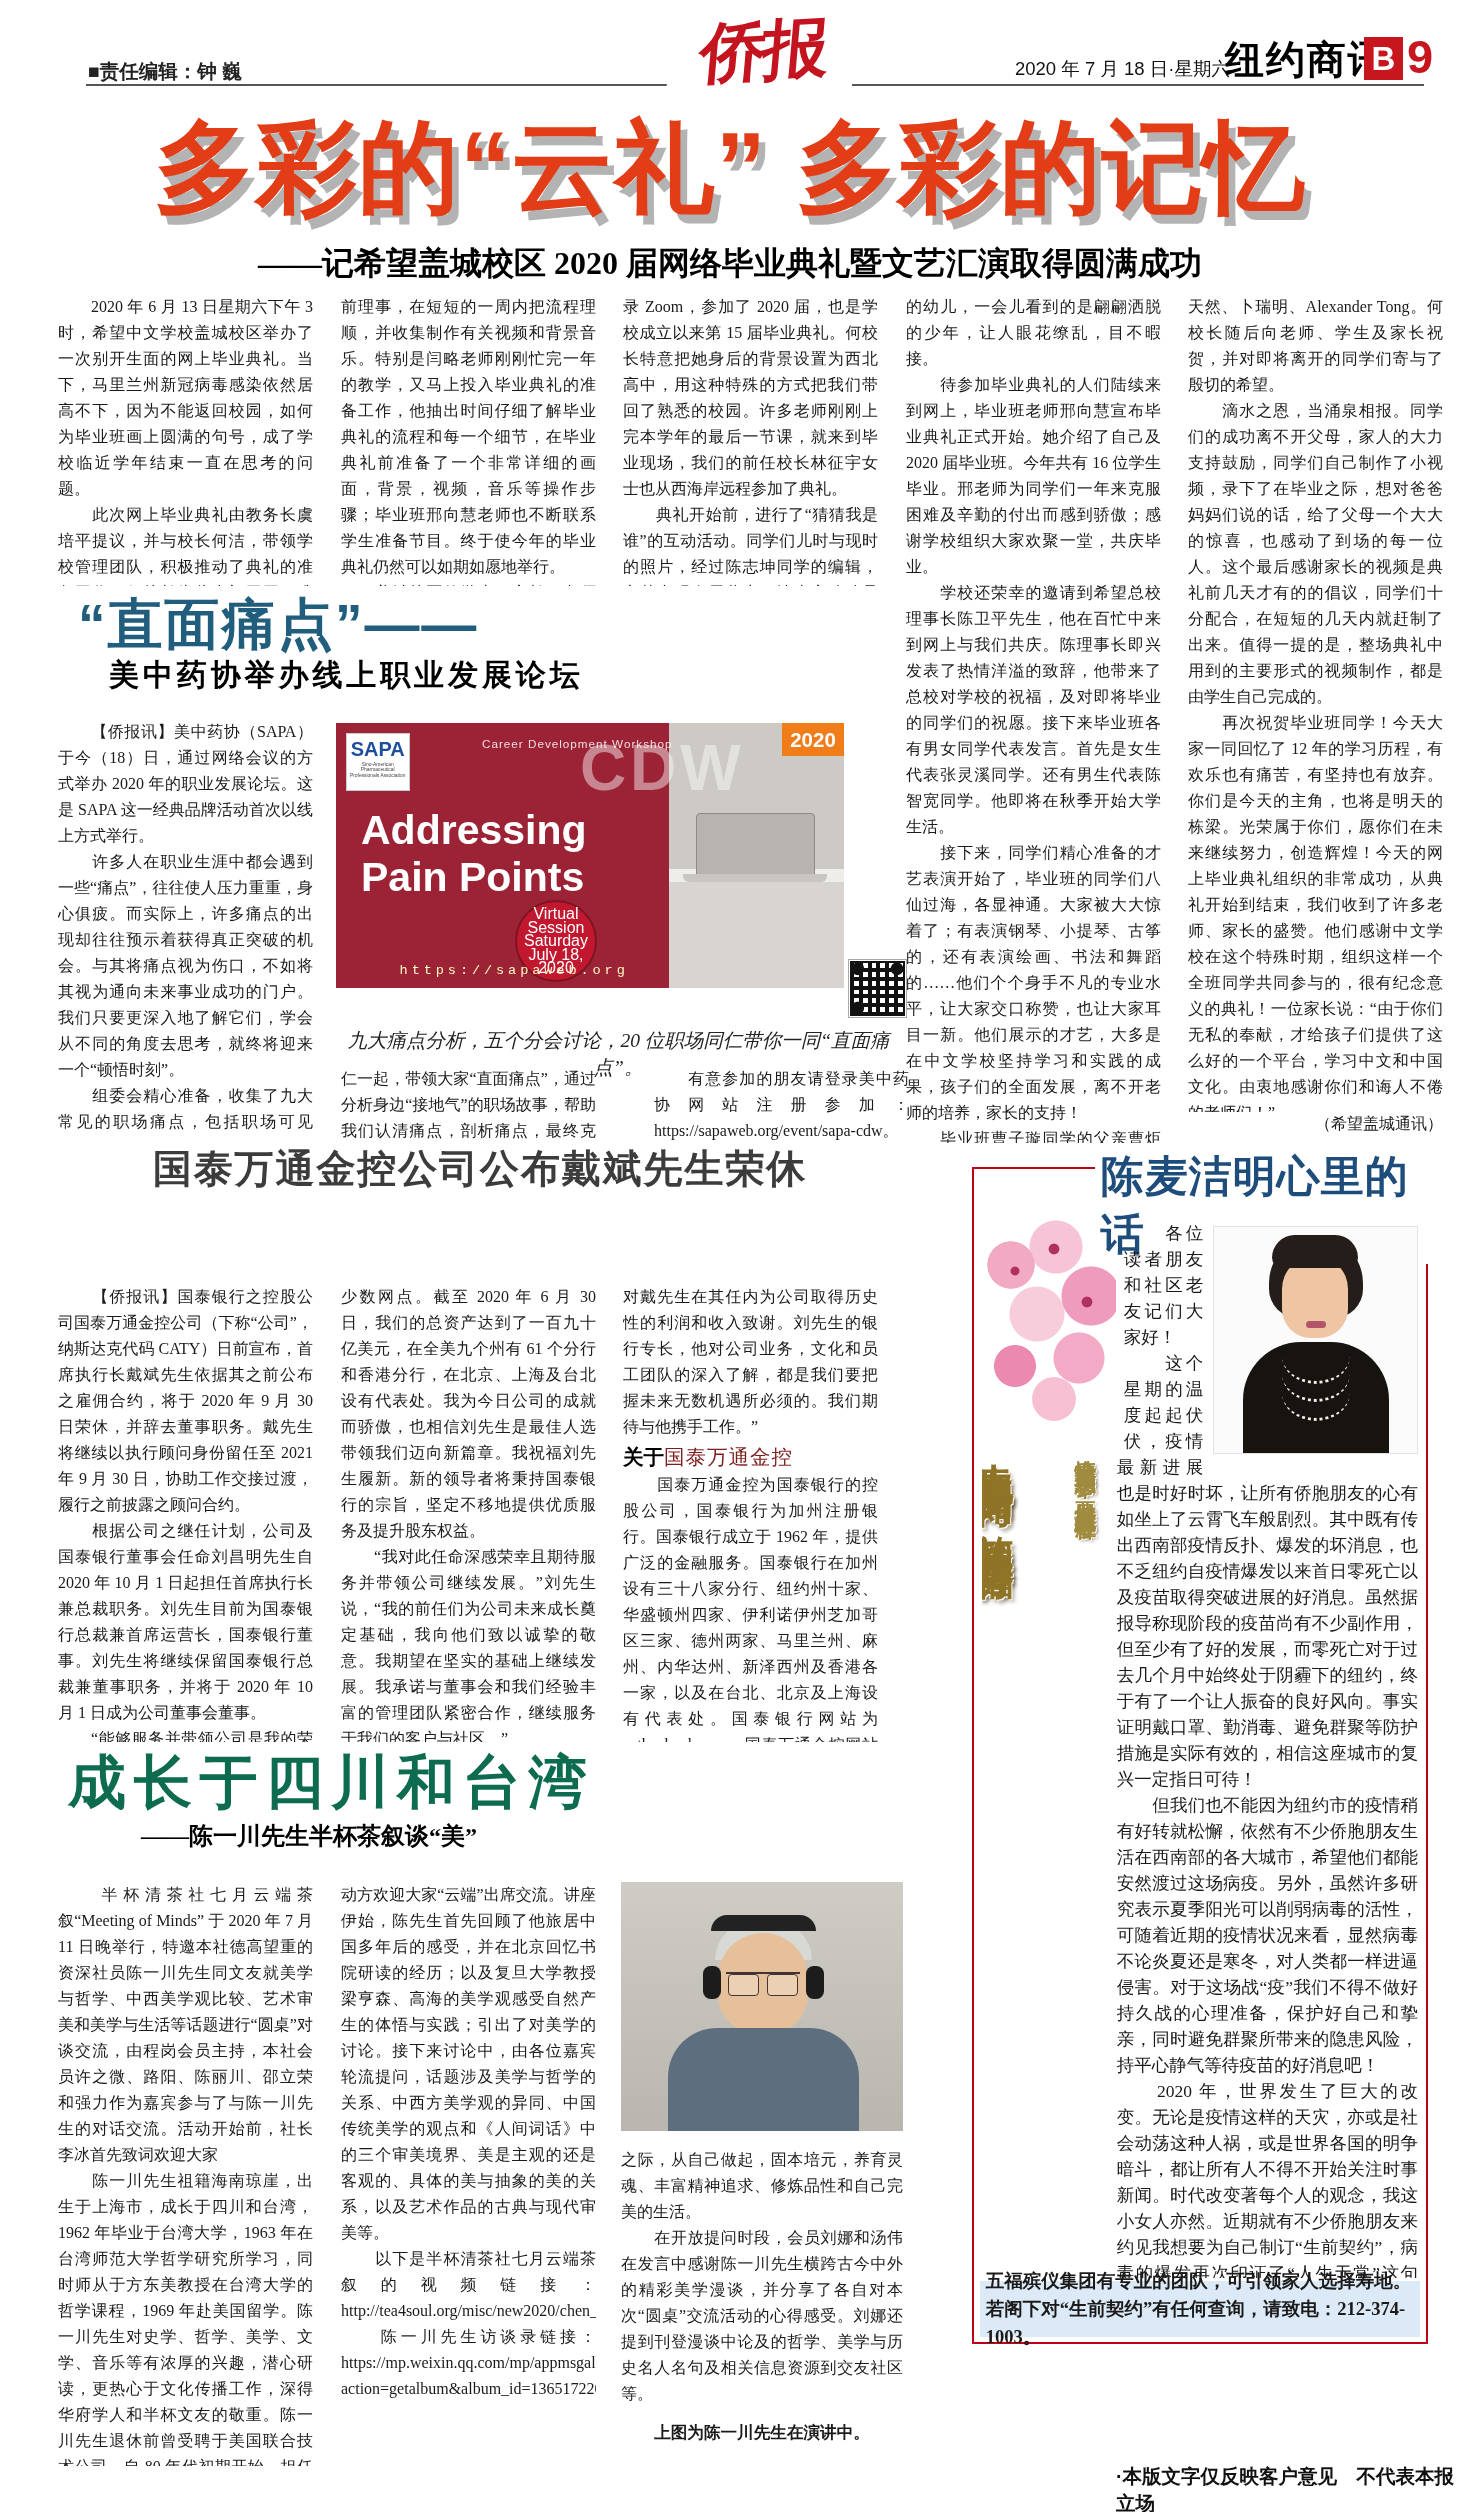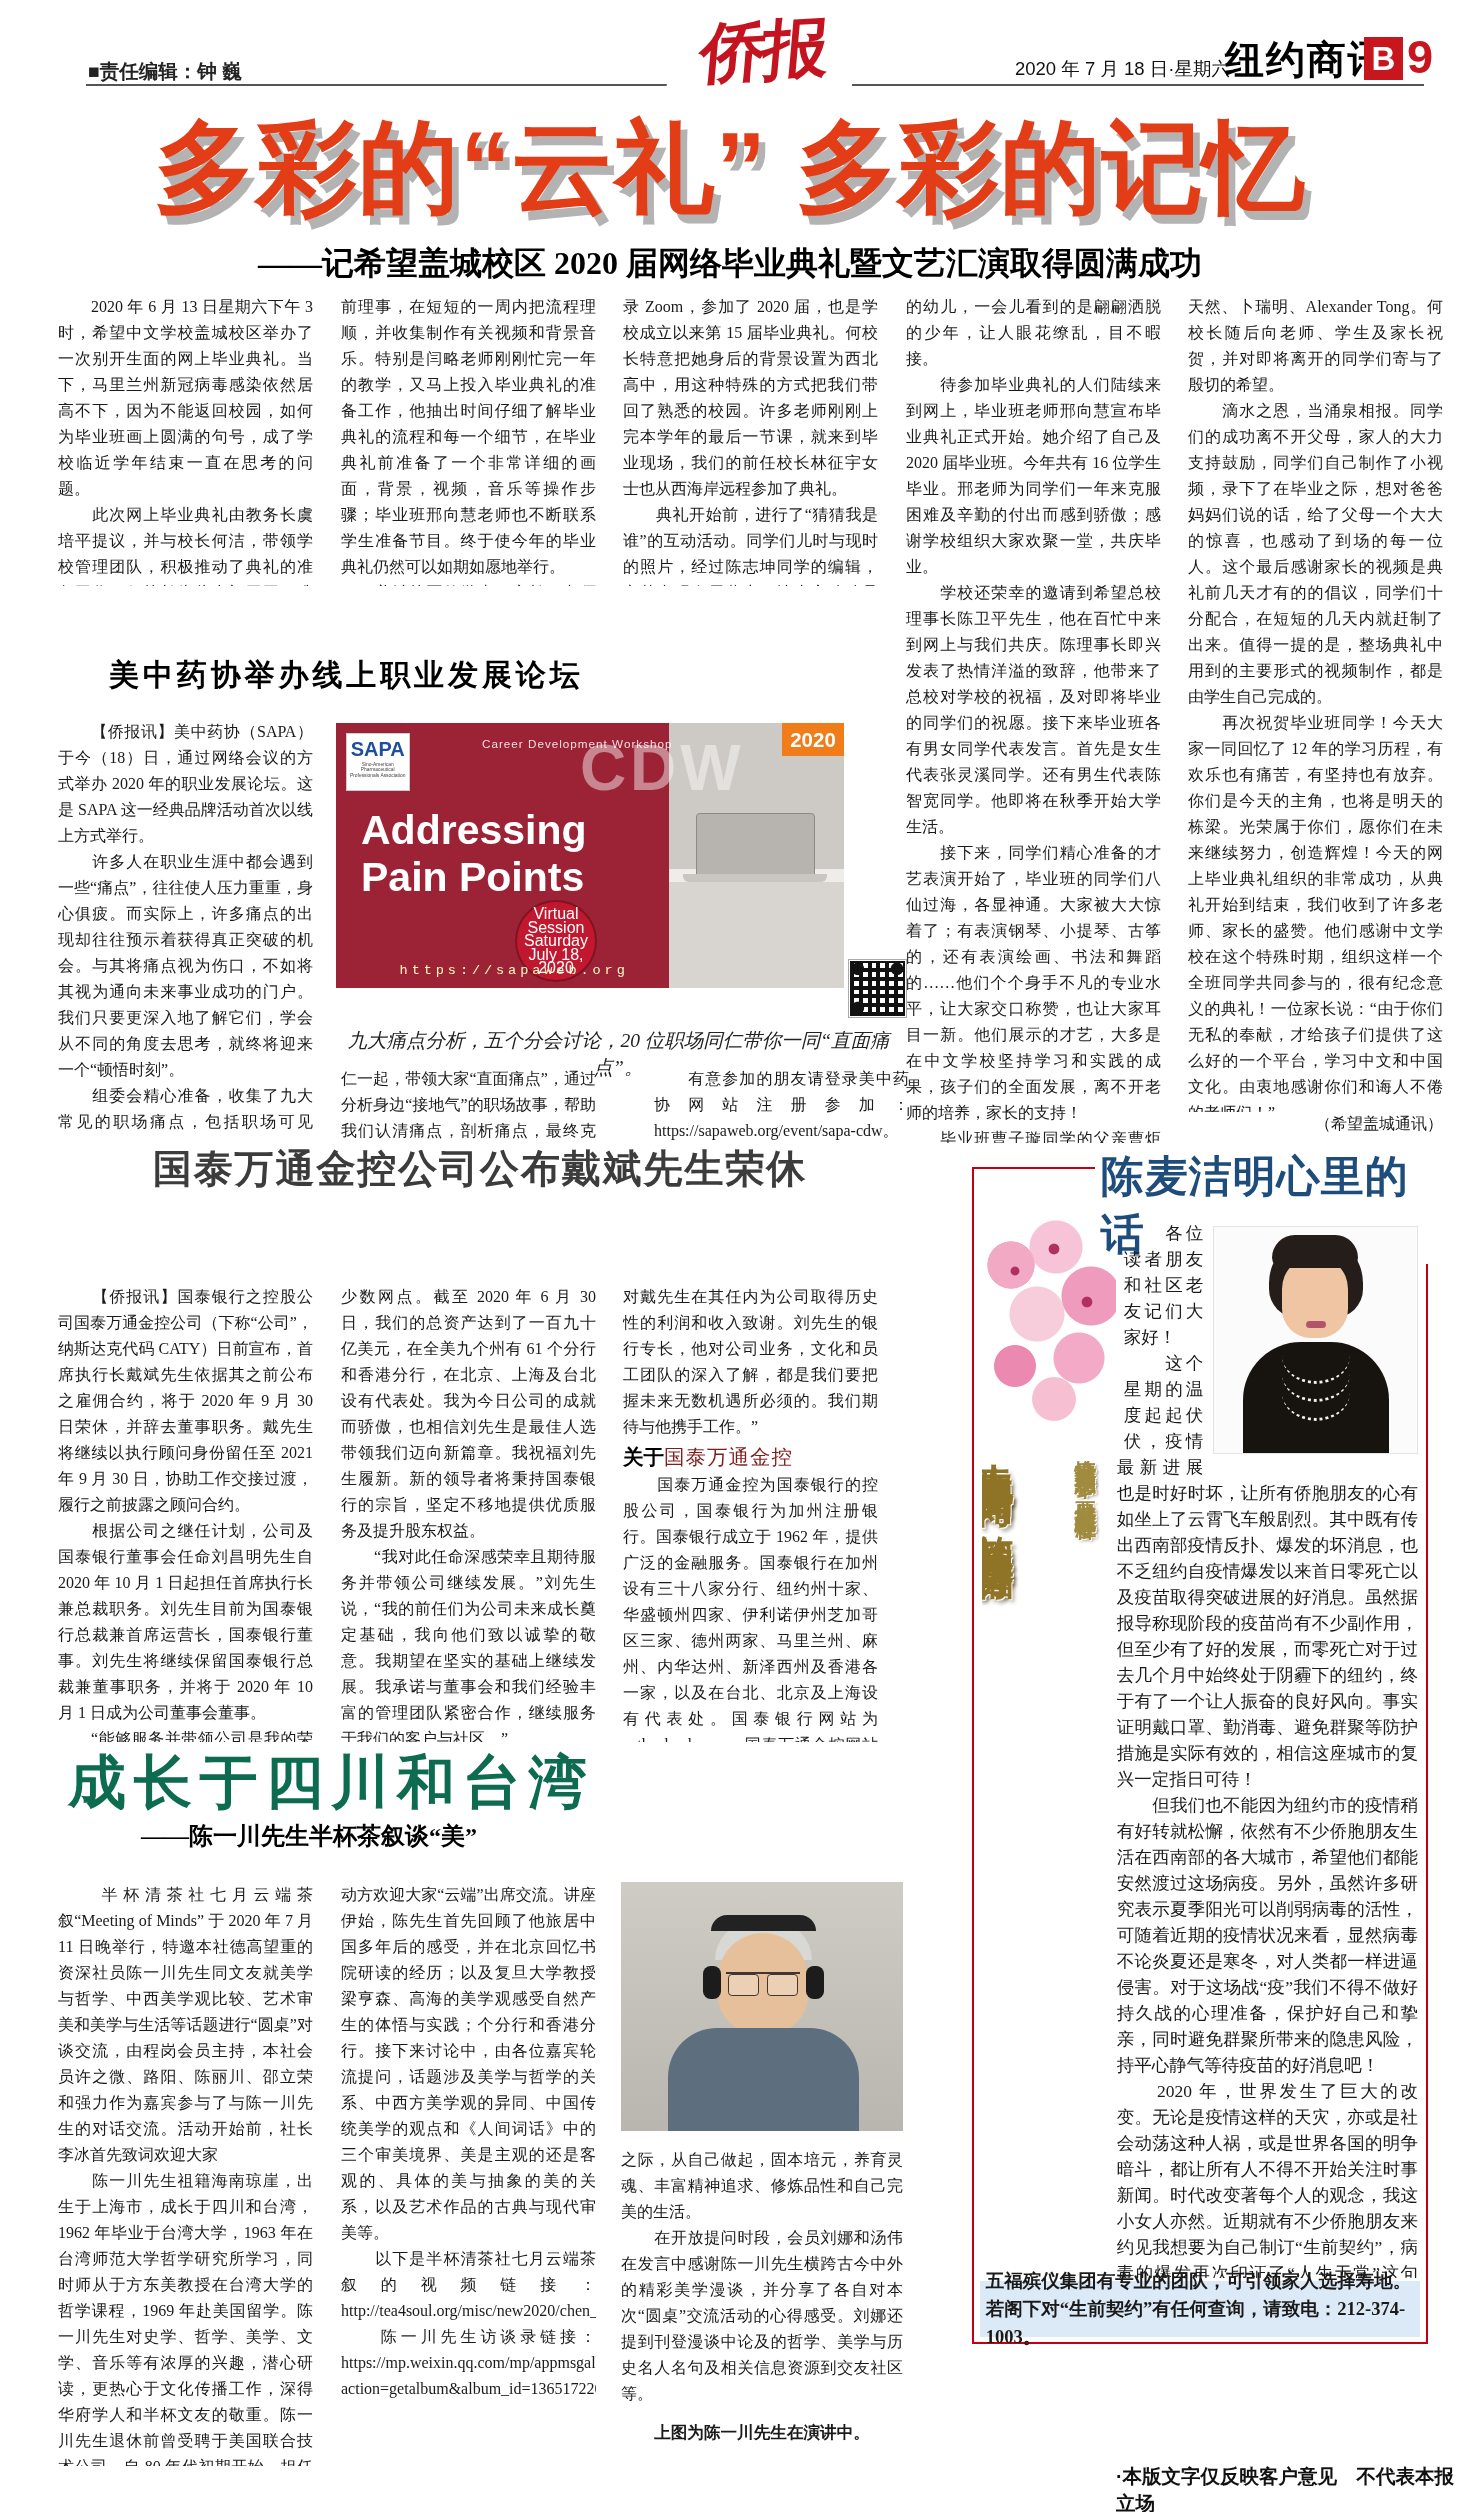--- a/index.html
+++ b/index.html
@@ -186,20 +186,21 @@
       <p>　　接下来，同学们精心准备的才艺表演开始了，毕业班的同学们八仙过海，各显神通。大家被大大惊着了；有表演钢琴、小提琴、古筝的，还有表演绘画、书法和舞蹈的……他们个个身手不凡的专业水平，让大家交口称赞，也让大家耳目一新。他们展示的才艺，大多是在中文学校坚持学习和实践的成果，孩子们的全面发展，离不开老师的培养，家长的支持！</p>
       <p>　　毕业班曹子璇同学的父亲曹炬先生代表学生家长也应邀发表了感言。</p>
     </div>
   <div class="col" style="left:1188px;top:294px;height:818px;">
       <p>天然、卜瑞明、Alexander Tong。何校长随后向老师、学生及家长祝贺，并对即将离开的同学们寄与了殷切的希望。</p>
       <p>　　滴水之恩，当涌泉相报。同学们的成功离不开父母，家人的大力支持鼓励，同学们自己制作了小视频，录下了在毕业之际，想对爸爸妈妈们说的话，给了父母一个大大的惊喜，也感动了到场的每一位人。这个最后感谢家长的视频是典礼前几天才有的的倡议，同学们十分配合，在短短的几天内就赶制了出来。值得一提的是，整场典礼中用到的主要形式的视频制作，都是由学生自己完成的。</p>
       <p>　　再次祝贺毕业班同学！今天大家一同回忆了 12 年的学习历程，有欢乐也有痛苦，有坚持也有放弃。你们是今天的主角，也将是明天的栋梁。光荣属于你们，愿你们在未来继续努力，创造辉煌！今天的网上毕业典礼组织的非常成功，从典礼开始到结束，我们收到了许多老师、家长的盛赞。他们感谢中文学校在这个特殊时期，组织这样一个全班同学共同参与的，很有纪念意义的典礼！一位家长说：“由于你们无私的奉献，才给孩子们提供了这么好的一个平台，学习中文和中国文化。由衷地感谢你们和诲人不倦的老师们！”。</p>
     </div>
   <div class="credit" style="left:1188px;top:1114px;">（希望盖城通讯）</div>
 
+  <div class="sapa-h1">“直面痛点”——</div>
   <div class="sapa-h2">美中药协举办线上职业发展论坛</div>
   <div class="col" style="left:58px;top:719px;height:419px;">
       <p>　　【侨报讯】美中药协（SAPA）于今（18）日，通过网络会议的方式举办 2020 年的职业发展论坛。这是 SAPA 这一经典品牌活动首次以线上方式举行。</p>
       <p>　　许多人在职业生涯中都会遇到一些“痛点”，往往使人压力重重，身心俱疲。而实际上，许多痛点的出现却往往预示着获得真正突破的机会。与其将痛点视为伤口，不如将其视为通向未来事业成功的门户。我们只要更深入地了解它们，学会从不同的角度去思考，就终将迎来一个“顿悟时刻”。</p>
       <p>　　组委会精心准备，收集了九大常见的职场痛点，包括职场可见度、升职、个性与工作、成为管理者、未来方向的困惑等等，将在此次交互式的在线研讨会上深入探讨。SAPA 职业发展部负责人，SAPA 候任会长 John Sun 将与 20 位职场同</p>
     </div>
 
   <div class="cdw">
     <div class="cdw-photo">
         <div class="cdw-laptop"></div>
@@ -246,21 +247,21 @@
       </div>
   </div>
 
   <div class="tea-h">成长于四川和台湾</div>
   <div class="tea-sub">——陈一川先生半杯茶叙谈“美”</div>
   <div class="col" style="left:58px;top:1882px;height:584px;">
       <p>　　半杯清茶社七月云端茶叙“Meeting of Minds” 于 2020 年 7 月 11 日晚举行，特邀本社德高望重的资深社员陈一川先生同文友就美学与哲学、中西美学观比较、艺术审美和美学与生活等话题进行“圆桌”对谈交流，由程岗会员主持，本社会员许之微、路阳、陈丽川、邵立荣和强力作为嘉宾参与了与陈一川先生的对话交流。活动开始前，社长李冰首先致词欢迎大家</p>
       <p>　　陈一川先生祖籍海南琼崖，出生于上海市，成长于四川和台湾，1962 年毕业于台湾大学，1963 年在台湾师范大学哲学研究所学习，同时师从于方东美教授在台湾大学的哲学课程，1969 年赴美国留学。陈一川先生对史学、哲学、美学、文学、音乐等有浓厚的兴趣，潜心研读，更热心于文化传播工作，深得华府学人和半杯文友的敬重。陈一川先生退休前曾受聘于美国联合技术公司，自 80 年代初期开始，担任美国国务院英汉翻译和口译工作。</p>
     </div>
   <div class="col" style="left:341px;top:1882px;height:584px;">
-      <p>动方欢迎大家“云端”出席交流。讲座伊始，陈先生首先回顾了他旅居中国多年后的感受，并在北京回忆书院研读的经历；以及复旦大学教授梁亨森、高海的美学观感受自然产生的体悟与实践；个分行和香港分行。接下来讨论中，由各位嘉宾轮流提问，话题涉及美学与哲学的关系、中西方美学观的异同、中国传统美学的观点和《人间词话》中的三个审美境界、美是主观的还是客观的、具体的美与抽象的美的关系，以及艺术作品的古典与现代审美等。</p>
+      <p>动方欢迎大家“云端”出席交流。讲座伊始，陈先生首先回顾了他旅居中国多年后的感受，并在北京回忆书院研读的经历；以及复旦大学教授梁亨森、高海的美学观感受自然产生的体悟与实践；引出了对美学的讨论。接下来讨论中，由各位嘉宾轮流提问，话题涉及美学与哲学的关系、中西方美学观的异同、中国传统美学的观点和《人间词话》中的三个审美境界、美是主观的还是客观的、具体的美与抽象的美的关系，以及艺术作品的古典与现代审美等。</p>
       <p>　　以下是半杯清茶社七月云端茶叙的视频链接：http://tea4soul.org/misc/new2020/chen_new.mp4。</p>
       <p>　　陈一川先生访谈录链接：https://mp.weixin.qq.com/mp/appmsgalbum?action=getalbum&amp;album_id=1365172207210823681&amp;__biz=MzI3MTI3OTkONw==#wechat_redirect。</p>
     </div>
   <div class="tea-photo">
     <div class="tp-hair"></div>
     <div class="tp-head"></div>
     <div class="tp-band"></div>
     <div class="tp-cupL"></div>
     <div class="tp-cupR"></div>
     <div class="tp-glasses"></div>

